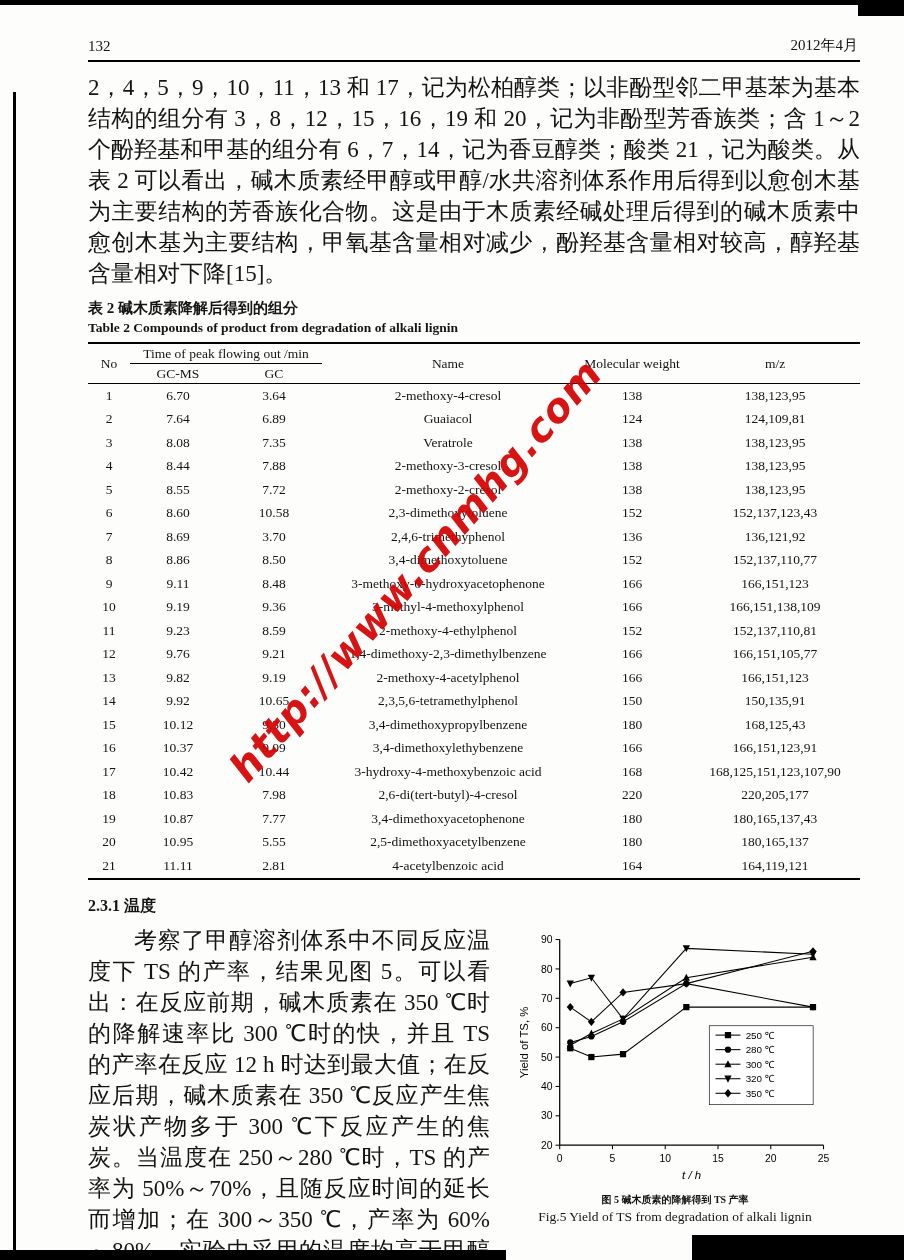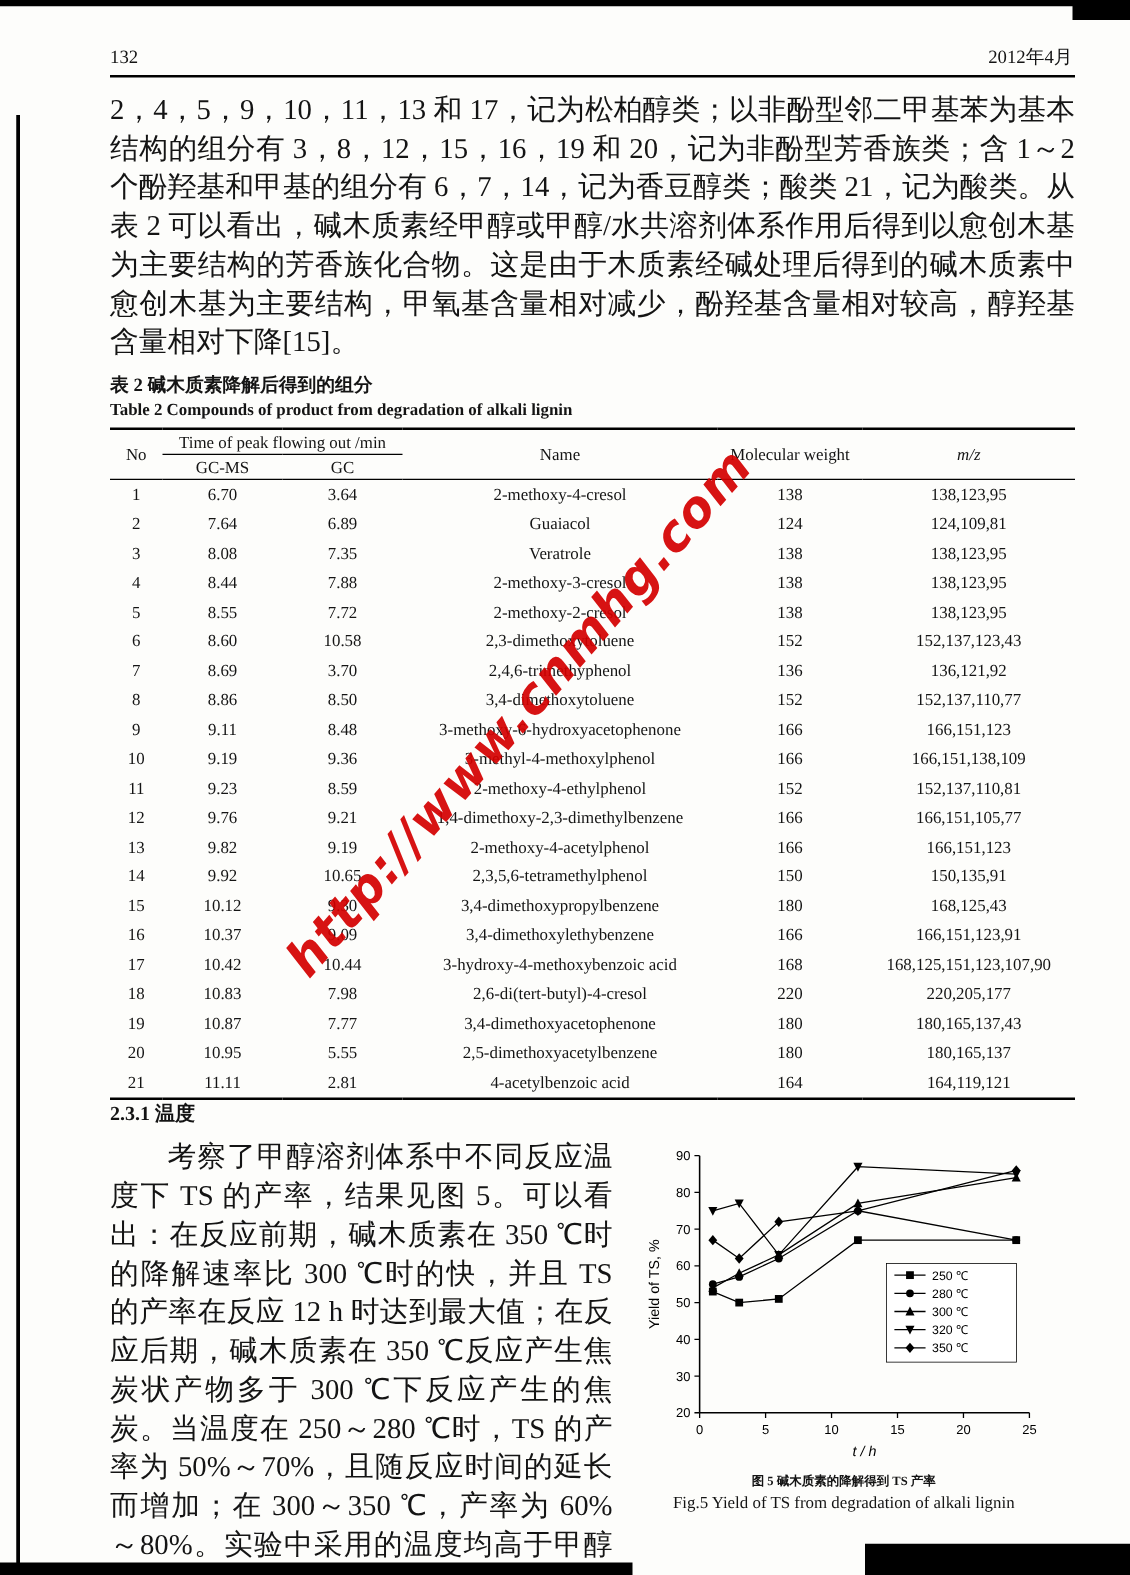--- a/index.html
+++ b/index.html
@@ -30,28 +30,28 @@
   
   table.cmp {
     width:100%; border-collapse:collapse; table-layout:fixed;
     margin-top:6px; font-size:13.5px;
     border-top:2.4px solid #000; border-bottom:2.4px solid #000;
   }
   table.cmp thead { border-bottom:1.5px solid #000; }
   table.cmp th, table.cmp td { padding:1.5px 3px; text-align:center; font-weight:normal; vertical-align:middle; }
   table.cmp th { font-size:13.5px; }
   th.time-group { border-bottom:1px solid #000; }
-  th.c-mz, .italic { font-style:italic; }
+  th.c-mz, .italic { }
   col.w-no { width:42px; } col.w-gcms { width:96px; } col.w-gc { width:96px; }
   col.w-name { width:252px; } col.w-mw { width:116px; } col.w-mz { width:170px; }
   table.cmp td { height:20.5px; }
 
   
   .h2 { font-size:16.5px; font-weight:bold; margin-top:16px; }
-  .h3 { font-size:16px; font-weight:bold; margin-top:1px; }
+  .h3 { font-size:16px; font-weight:bold; margin-top:16px; }
 
   
   .bottom { display:flex; margin-top:6px; }
   .bottom .left { width:402px; }
   .bottom .left .para { line-height:31px; text-indent:2em; margin-top:2px; }
   .bottom .right { flex:1; display:flex; flex-direction:column; align-items:center; padding-top:6px; }
   .fig-cap { text-align:center; margin-top:4px; }
   .fig-cap .zh { font-weight:bold; font-size:10px; }
   .fig-cap .en { font-size:13.5px; margin-top:2px; }
   svg text { font-family:"Liberation Sans", sans-serif; fill:#000; }

